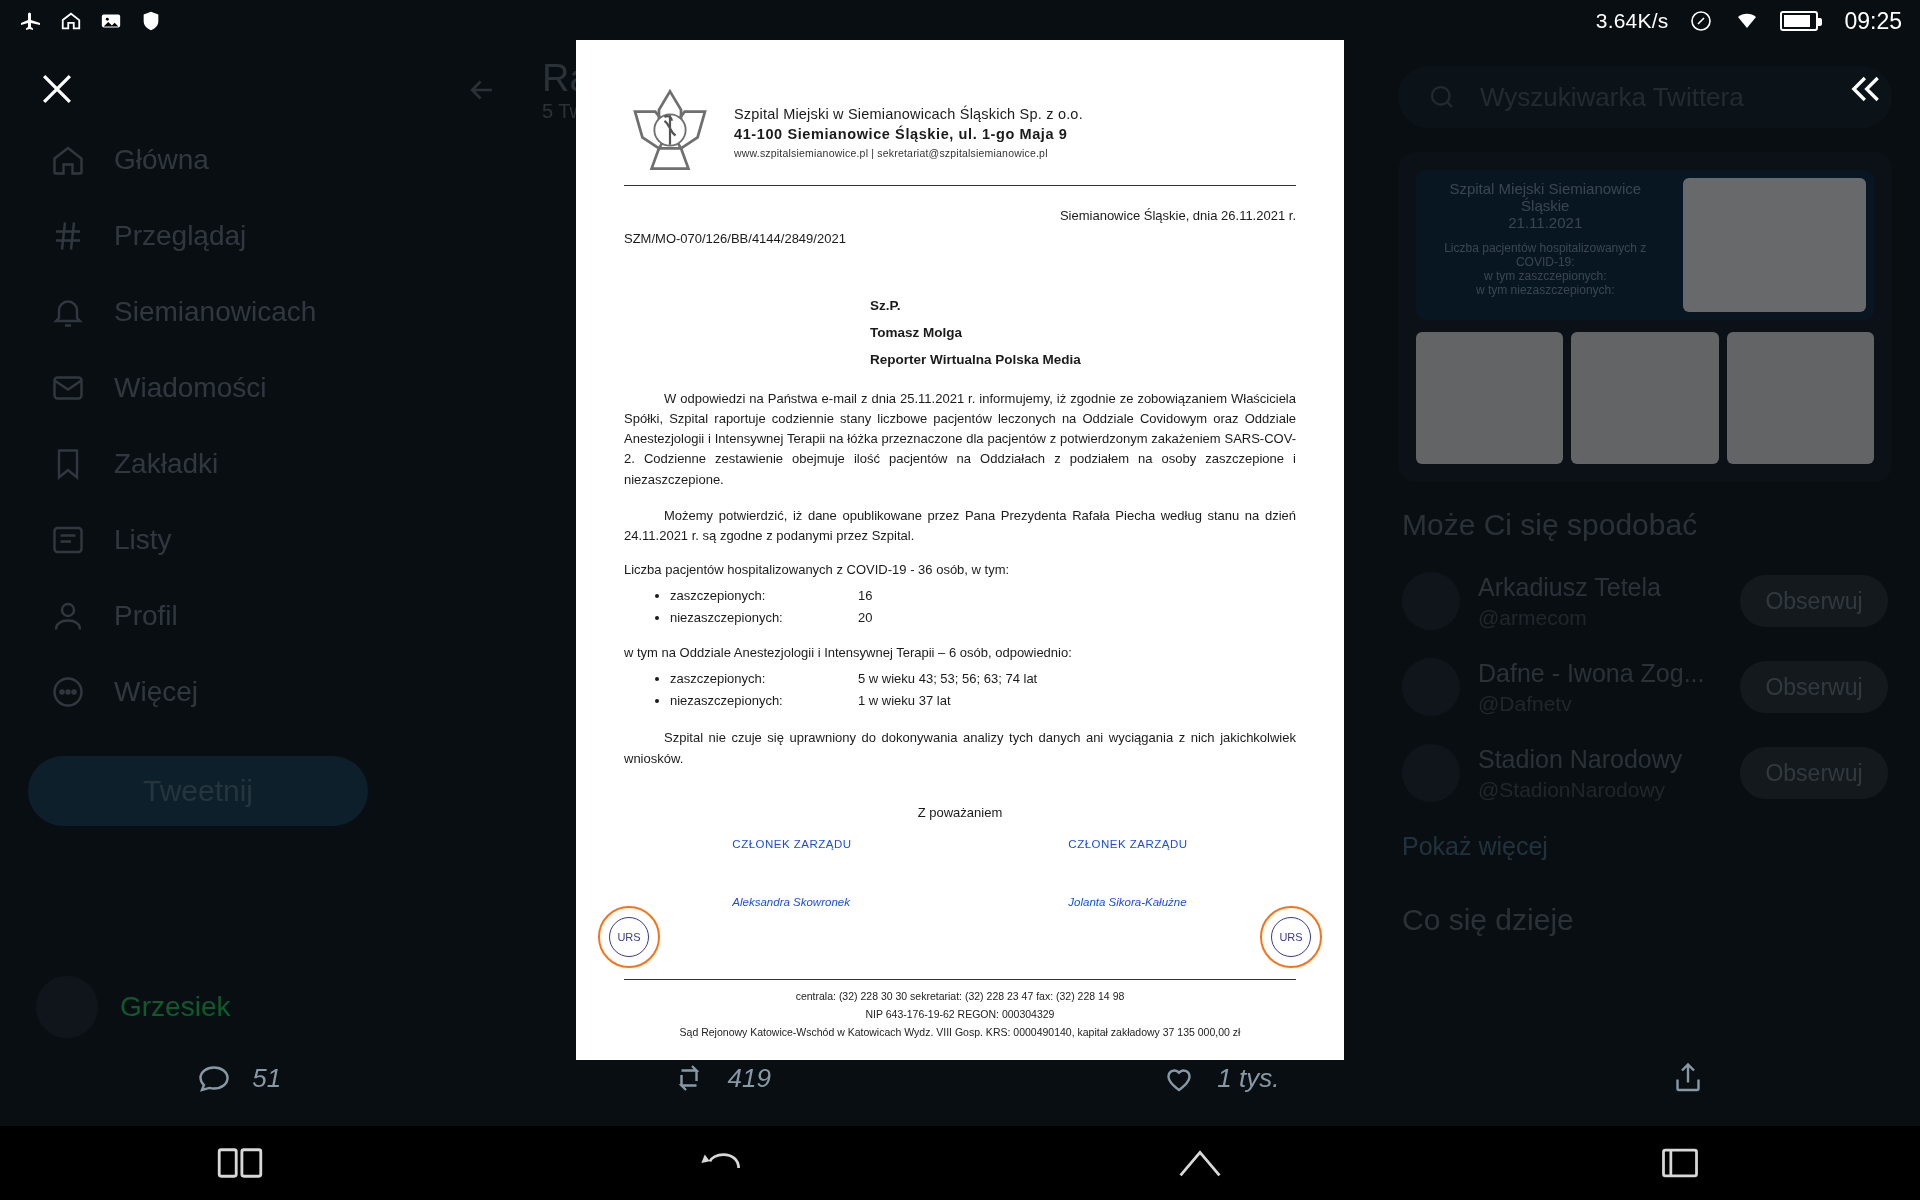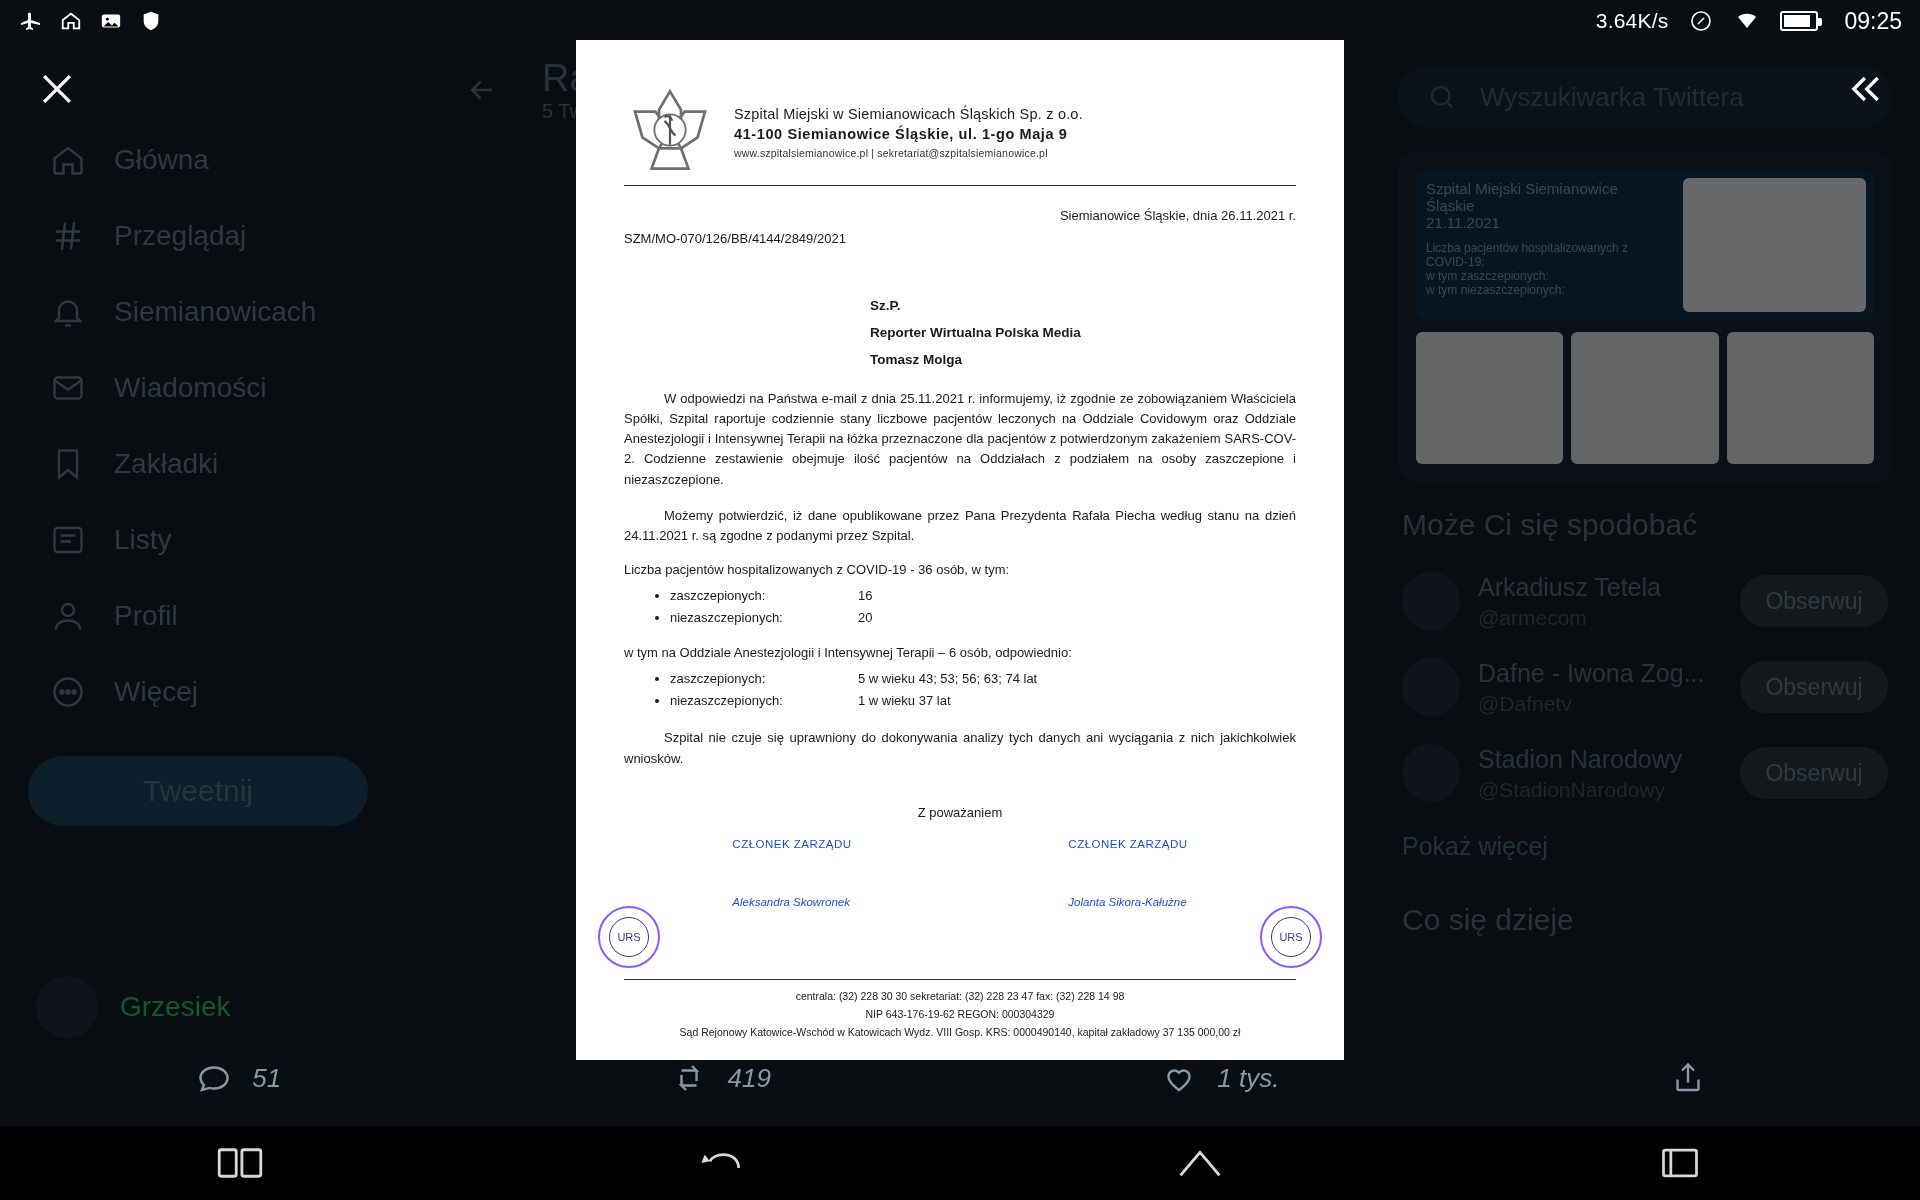--- a/index.html
+++ b/index.html
@@ -75,21 +75,21 @@
   .follow-name { font-size: 25px; color: #5d6d7b; }
   .follow-handle { font-size: 21px; color: #47565f; margin-top: 4px; }
   .follow-btn {
     margin-left: auto; width: 148px; height: 52px; border-radius: 28px; background: #2c3942;
     color: #6d7d8a; font-size: 23px; display: flex; align-items: center; justify-content: center;
   }
   .show-more { font-size: 25px; color: #4d6f86; padding: 16px 4px; }
 
   .thumbgrid { display: flex; gap: 8px; margin-top: 12px; }
   .thumb { flex: 1; height: 132px; background: #d9dde0; border-radius: 6px; }
-  .bigthumb { height: 150px; background: #13324c; border-radius: 10px; display: flex; }
+  .bigthumb { height: 150px; background: #13324c; border-radius: 10px; display: flex; text-align: center; }
   .bigthumb .tleft { flex: 1.3; padding: 10px; color: #7e9cb4; font-size: 15px; }
   .bigthumb .tright { flex: 1; background: #e6e9ec; border-radius: 6px; margin: 8px; }
 
   
   .veil { position: absolute; inset: 0; background: rgba(0,0,0,.55); }
 
   
   .viewer { position: absolute; inset: 0; }
   .close-x {
     position: absolute; left: 30px; top: 62px; width: 54px; height: 54px;
@@ -123,21 +123,21 @@
   ul.bul { margin: 8px 0 0 46px; font-size: 13px; }
   ul.bul li { line-height: 1.7; }
   .bl { display: inline-block; min-width: 188px; }
   .signoff { text-align: center; font-size: 13px; margin-top: 36px; }
   .signs { display: flex; justify-content: space-around; margin-top: 18px; position: relative; height: 110px; }
   .sig { text-align: left; color: #1d4ed8; }
   .sig-title { font-size: 11.5px; letter-spacing: .5px; }
   .sig-name { font-size: 11.5px; font-style: italic; margin-top: 46px; }
   .foot-hr { height: 1px; background: #333; margin-top: 6px; }
   .footer { font-size: 10.5px; text-align: center; padding-top: 8px; color: #222; line-height: 1.7; }
-  .stamp { width: 62px; height: 62px; border-radius: 50%; border: 2px solid #8b5cf6; position: absolute; }
+  .stamp { width: 62px; height: 62px; border-radius: 50%; border: 2px solid #f97316; position: absolute; }
   .stamp.left { left: 22px; bottom: 92px; }
   .stamp.right { right: 22px; bottom: 92px; }
   .stamp-in { position: absolute; inset: 9px; border-radius: 50%; border: 1px solid #3a3a8a;
     display: flex; align-items: center; justify-content: center; font-size: 11px; color: #3a3a8a; }
 
   
   .actionbar {
     position: absolute; left: 0; bottom: 74px; width: 1920px; height: 96px;
     display: flex; align-items: center; justify-content: space-around;
     color: #8899a6; font-size: 26px; font-style: italic;
@@ -400,22 +400,22 @@
             <div class="lh-l3">www.szpitalsiemianowice.pl | sekretariat@szpitalsiemianowice.pl</div>
           </div>
         </div>
         <div class="hr"></div>
 
         <div class="place-date">Siemianowice Śląskie, dnia 26.11.2021 r.</div>
         <div class="ref">SZM/MO-070/126/BB/4144/2849/2021</div>
 
         <div class="addr">
           <div>Sz.P.</div>
+          <div>Tomasz Molga</div>
           <div>Reporter Wirtualna Polska Media</div>
-          <div>Tomasz Molga</div>
         </div>
 
         <div class="para indent">W odpowiedzi na Państwa e-mail z dnia 25.11.2021 r. informujemy, iż zgodnie ze zobowiązaniem Właściciela Spółki, Szpital raportuje codziennie stany liczbowe pacjentów leczonych na Oddziale Covidowym oraz Oddziale Anestezjologii i Intensywnej Terapii na łóżka przeznaczone dla pacjentów z potwierdzonym zakażeniem SARS-COV-2. Codzienne zestawienie obejmuje ilość pacjentów na Oddziałach z podziałem na osoby zaszczepione i niezaszczepione.</div>
         <div class="para indent">Możemy potwierdzić, iż dane opublikowane przez Pana Prezydenta Rafała Piecha według stanu na dzień 24.11.2021 r. są zgodne z podanymi przez Szpital.</div>
 
         <div class="line">Liczba pacjentów hospitalizowanych z COVID-19 - 36 osób, w tym:</div>
         <ul class="bul">
           <li>
             <span class="bl">zaszczepionych:</span><span>16</span>
           </li>

